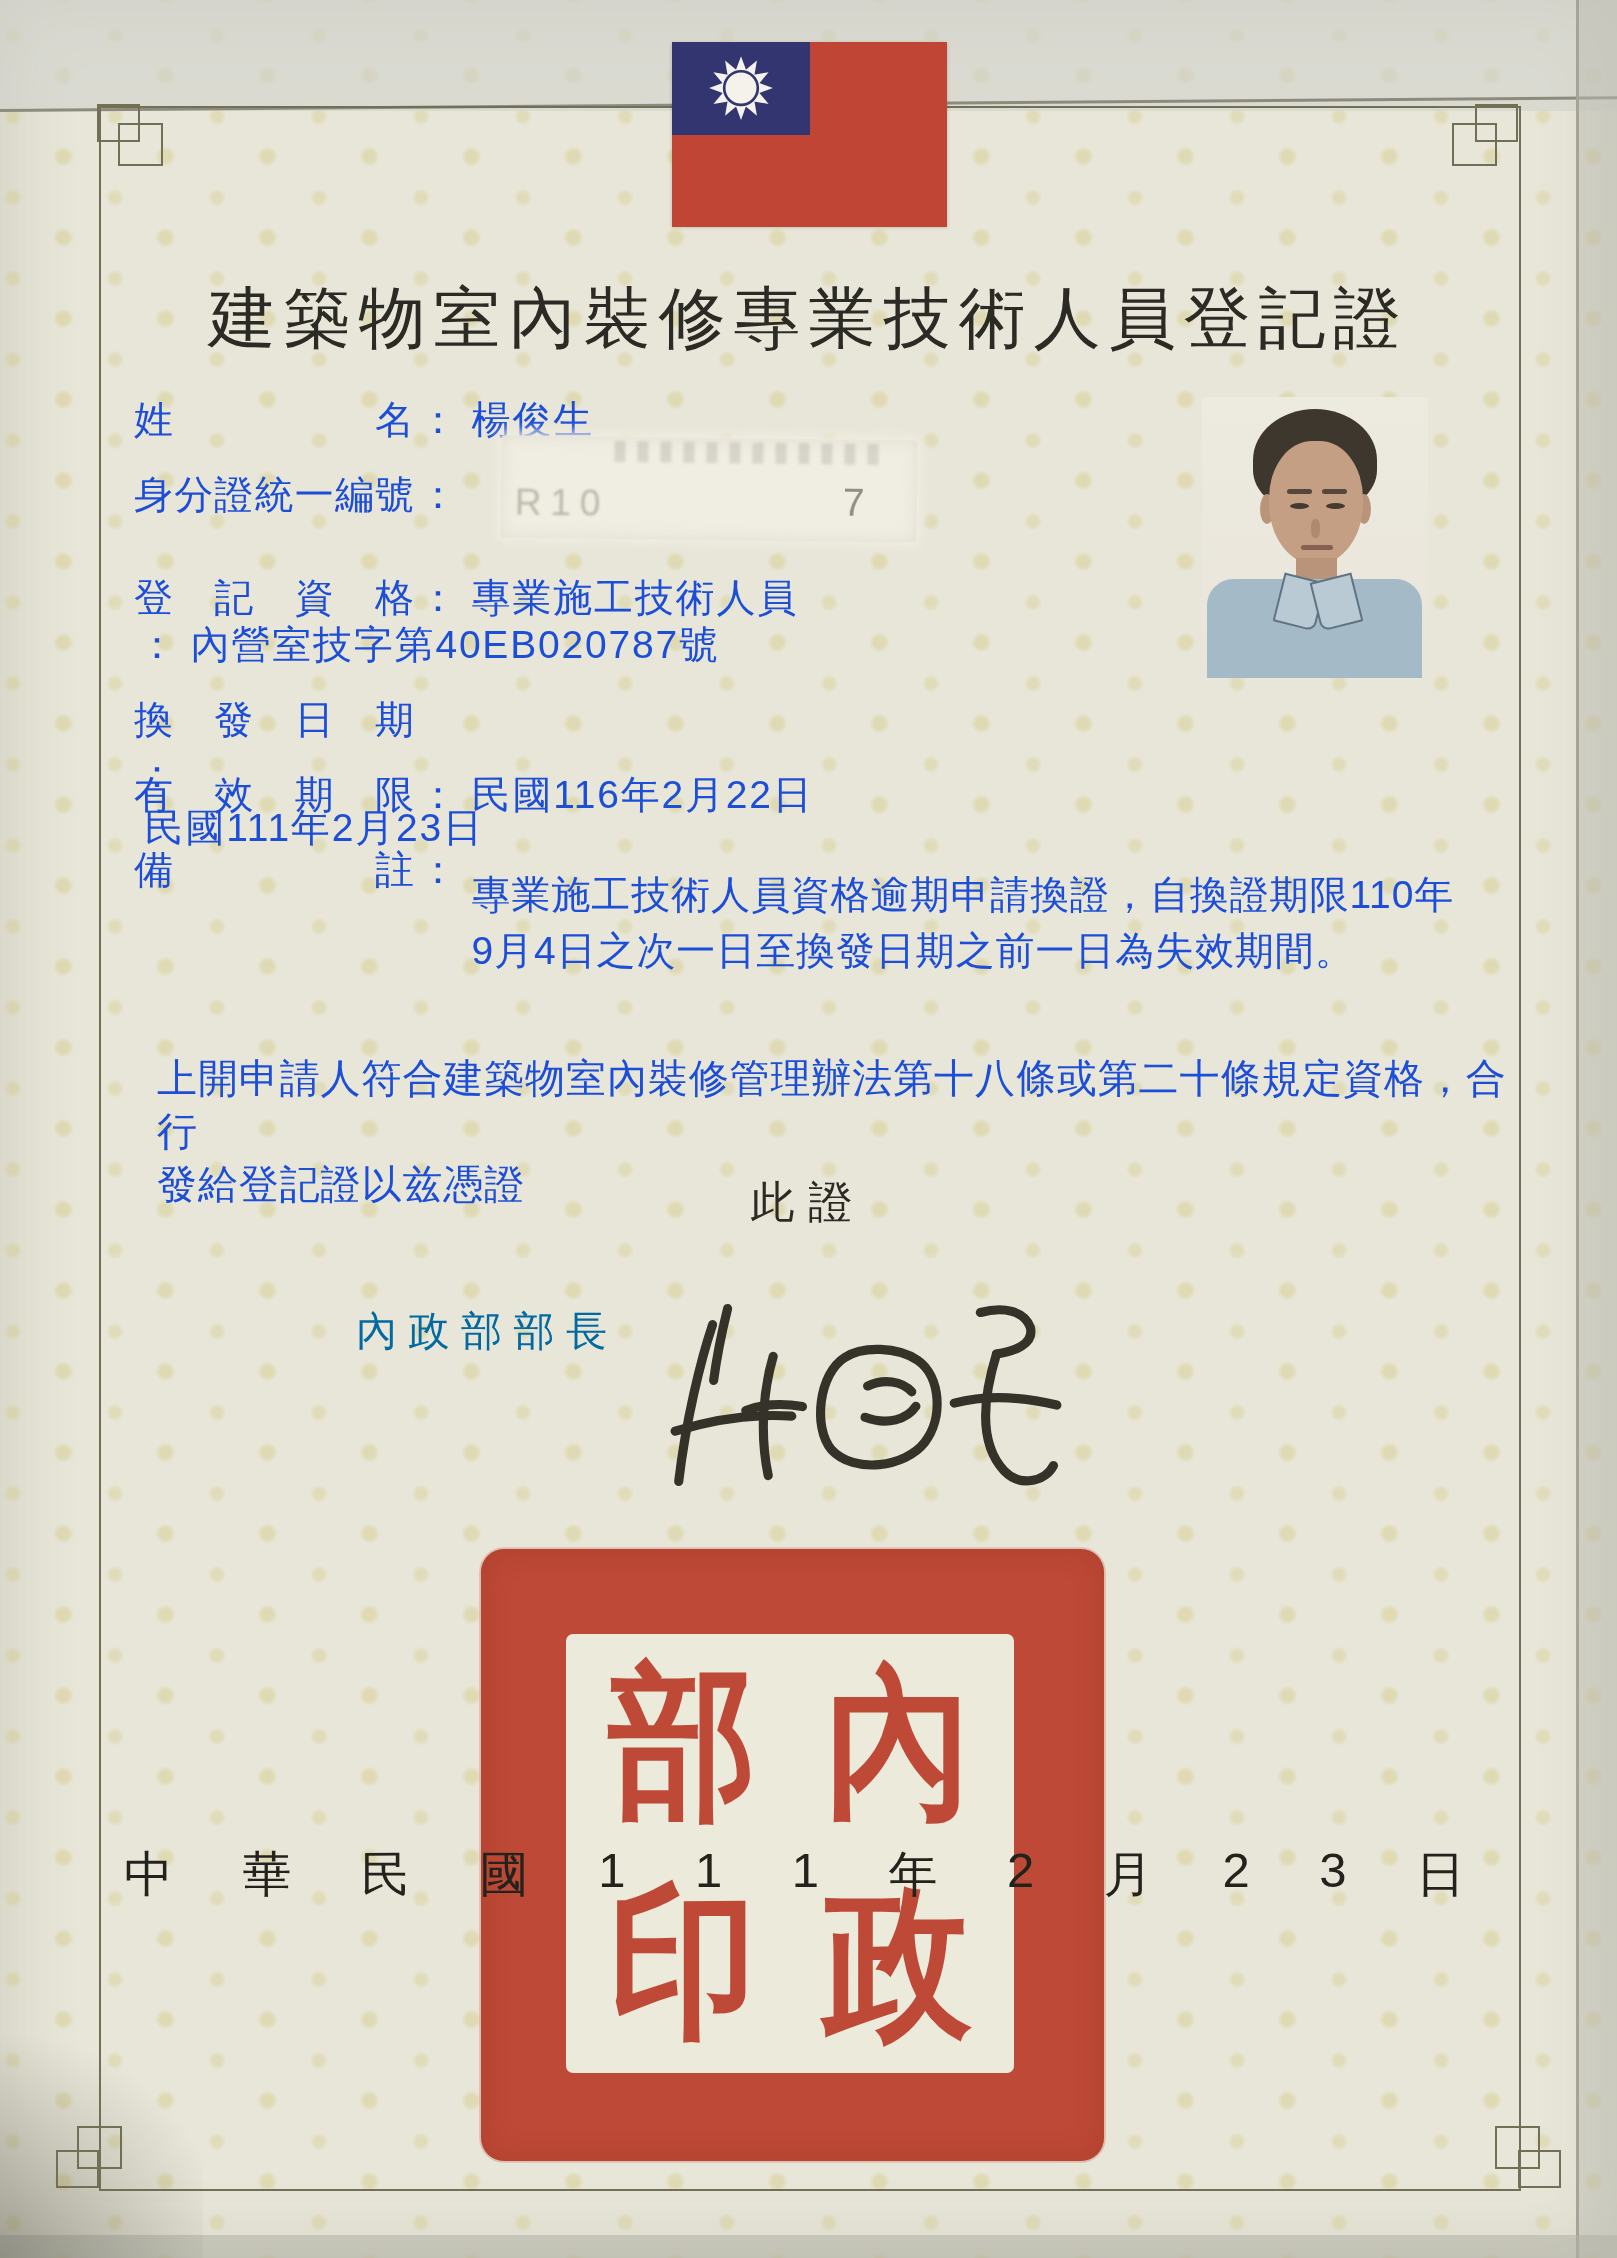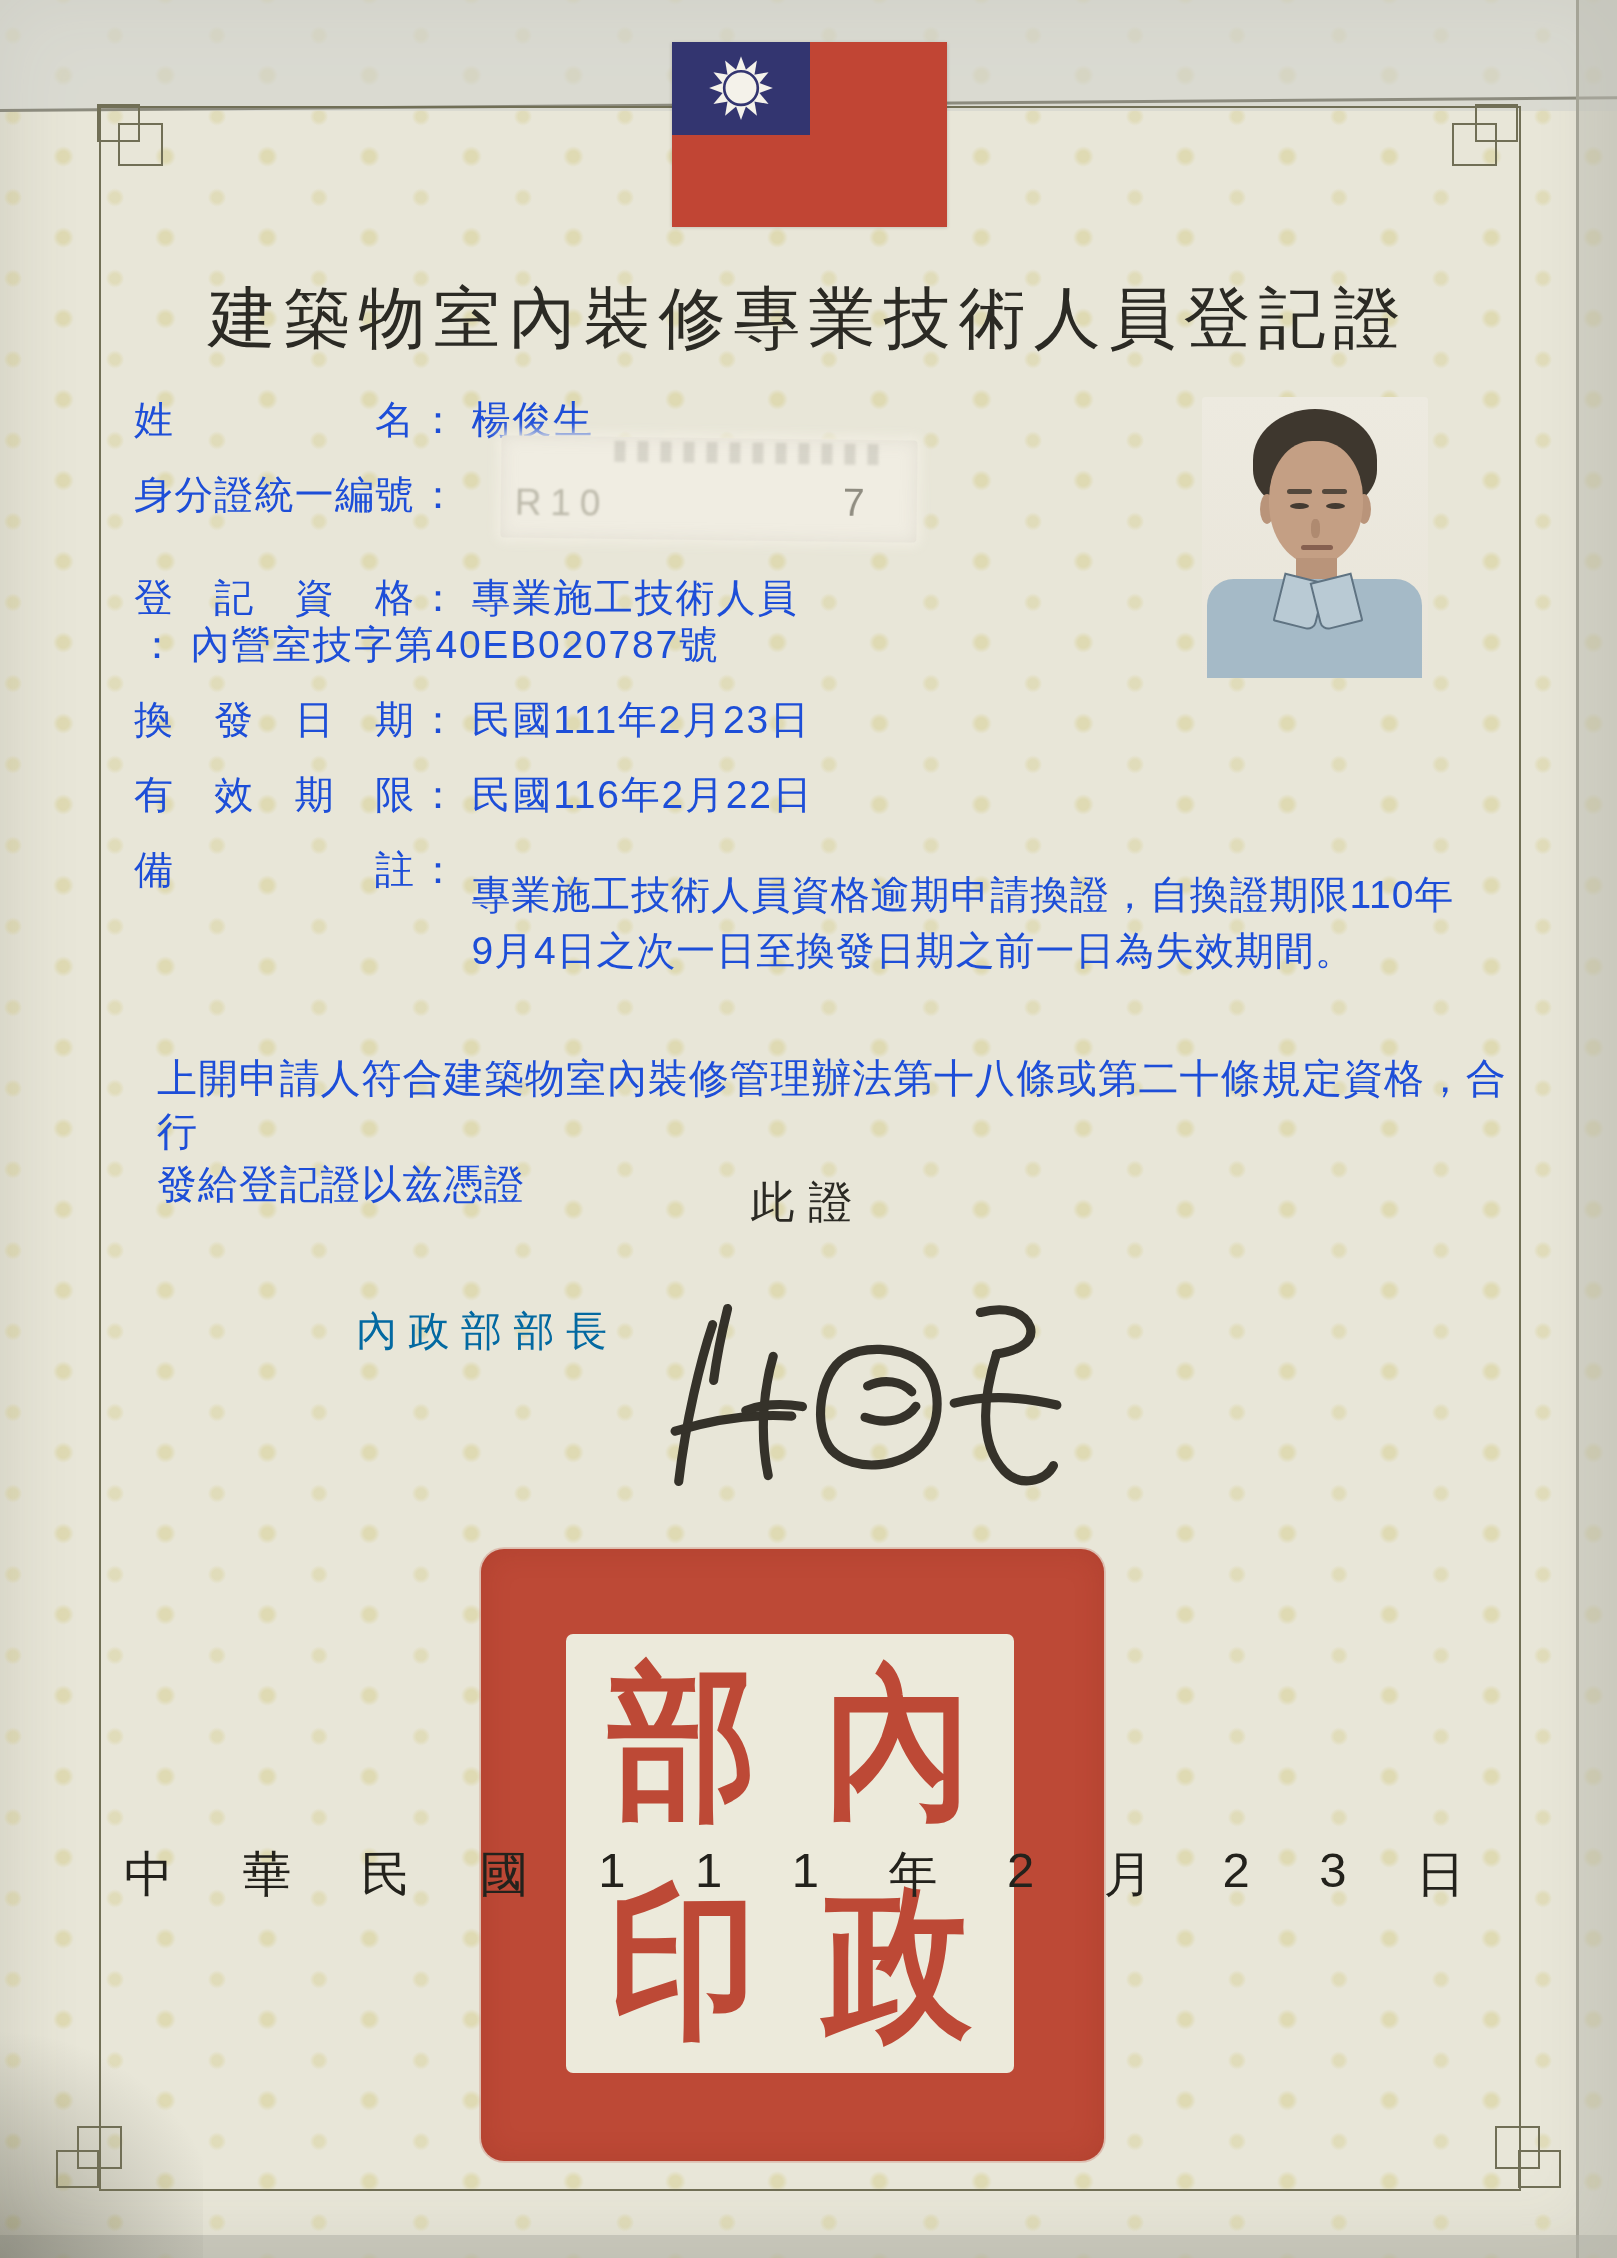--- a/index.html
+++ b/index.html
@@ -41,21 +41,21 @@
   
   .title{position:absolute;left:0;top:273px;width:100%;text-align:center;
     font-size:67px;font-weight:400;color:#2b2a24;letter-spacing:8px;z-index:4;}
   
   .row{position:absolute;left:134px;display:flex;align-items:flex-start;
     font-size:39px;color:#1d4ed8;z-index:4;white-space:nowrap;}
   .row .lbl{display:inline-block;width:281px;text-align:justify;text-align-last:justify;letter-spacing:0.9px;}
   .row .colon{display:inline-block;width:46px;text-align:center;}
   .row .val{display:inline-block;margin-left:10.6px;letter-spacing:1.8px;}
   .row.r-name{top:393px;} .row.r-id{top:468px;} .row.r-qual{top:543px;margin-top:28px;}
-  .row.r-cert{top:618px;} .row.r-reissue{top:693px;} .row.r-valid{top:768px;}
+  .row.r-cert{top:618px;} .row.r-reissue{top:693px;flex-direction:column;} .row.r-valid{top:768px;}
   .row.r-note{top:843px;}
   .row.r-note .val{white-space:normal;width:1015px;line-height:56px;letter-spacing:0.9px;margin-top:24px;}
   .row.r-note .val span{display:block;}
   
   .tape{position:absolute;left:501px;top:438px;width:416px;height:102px;background:#f0ede2;
     border-radius:3.5px;transform:rotate(.7deg);z-index:5;
     box-shadow:0 0 10.6px 4.4px rgba(240,237,226,.95), inset 0 0 16px rgba(200,196,182,.35);}
   .tape .ghost-row{position:absolute;left:113px;top:4.4px;width:273px;height:21px;filter:blur(1.8px);opacity:.55;
     background:repeating-linear-gradient(90deg, rgba(140,138,126,.45) 0 11.5px, transparent 11.5px 23px);}
   .tape .ghost-prefix{position:absolute;left:14px;top:46px;font-size:37px;color:#bdbaab;letter-spacing:8.8px;filter:blur(0.9px);}

